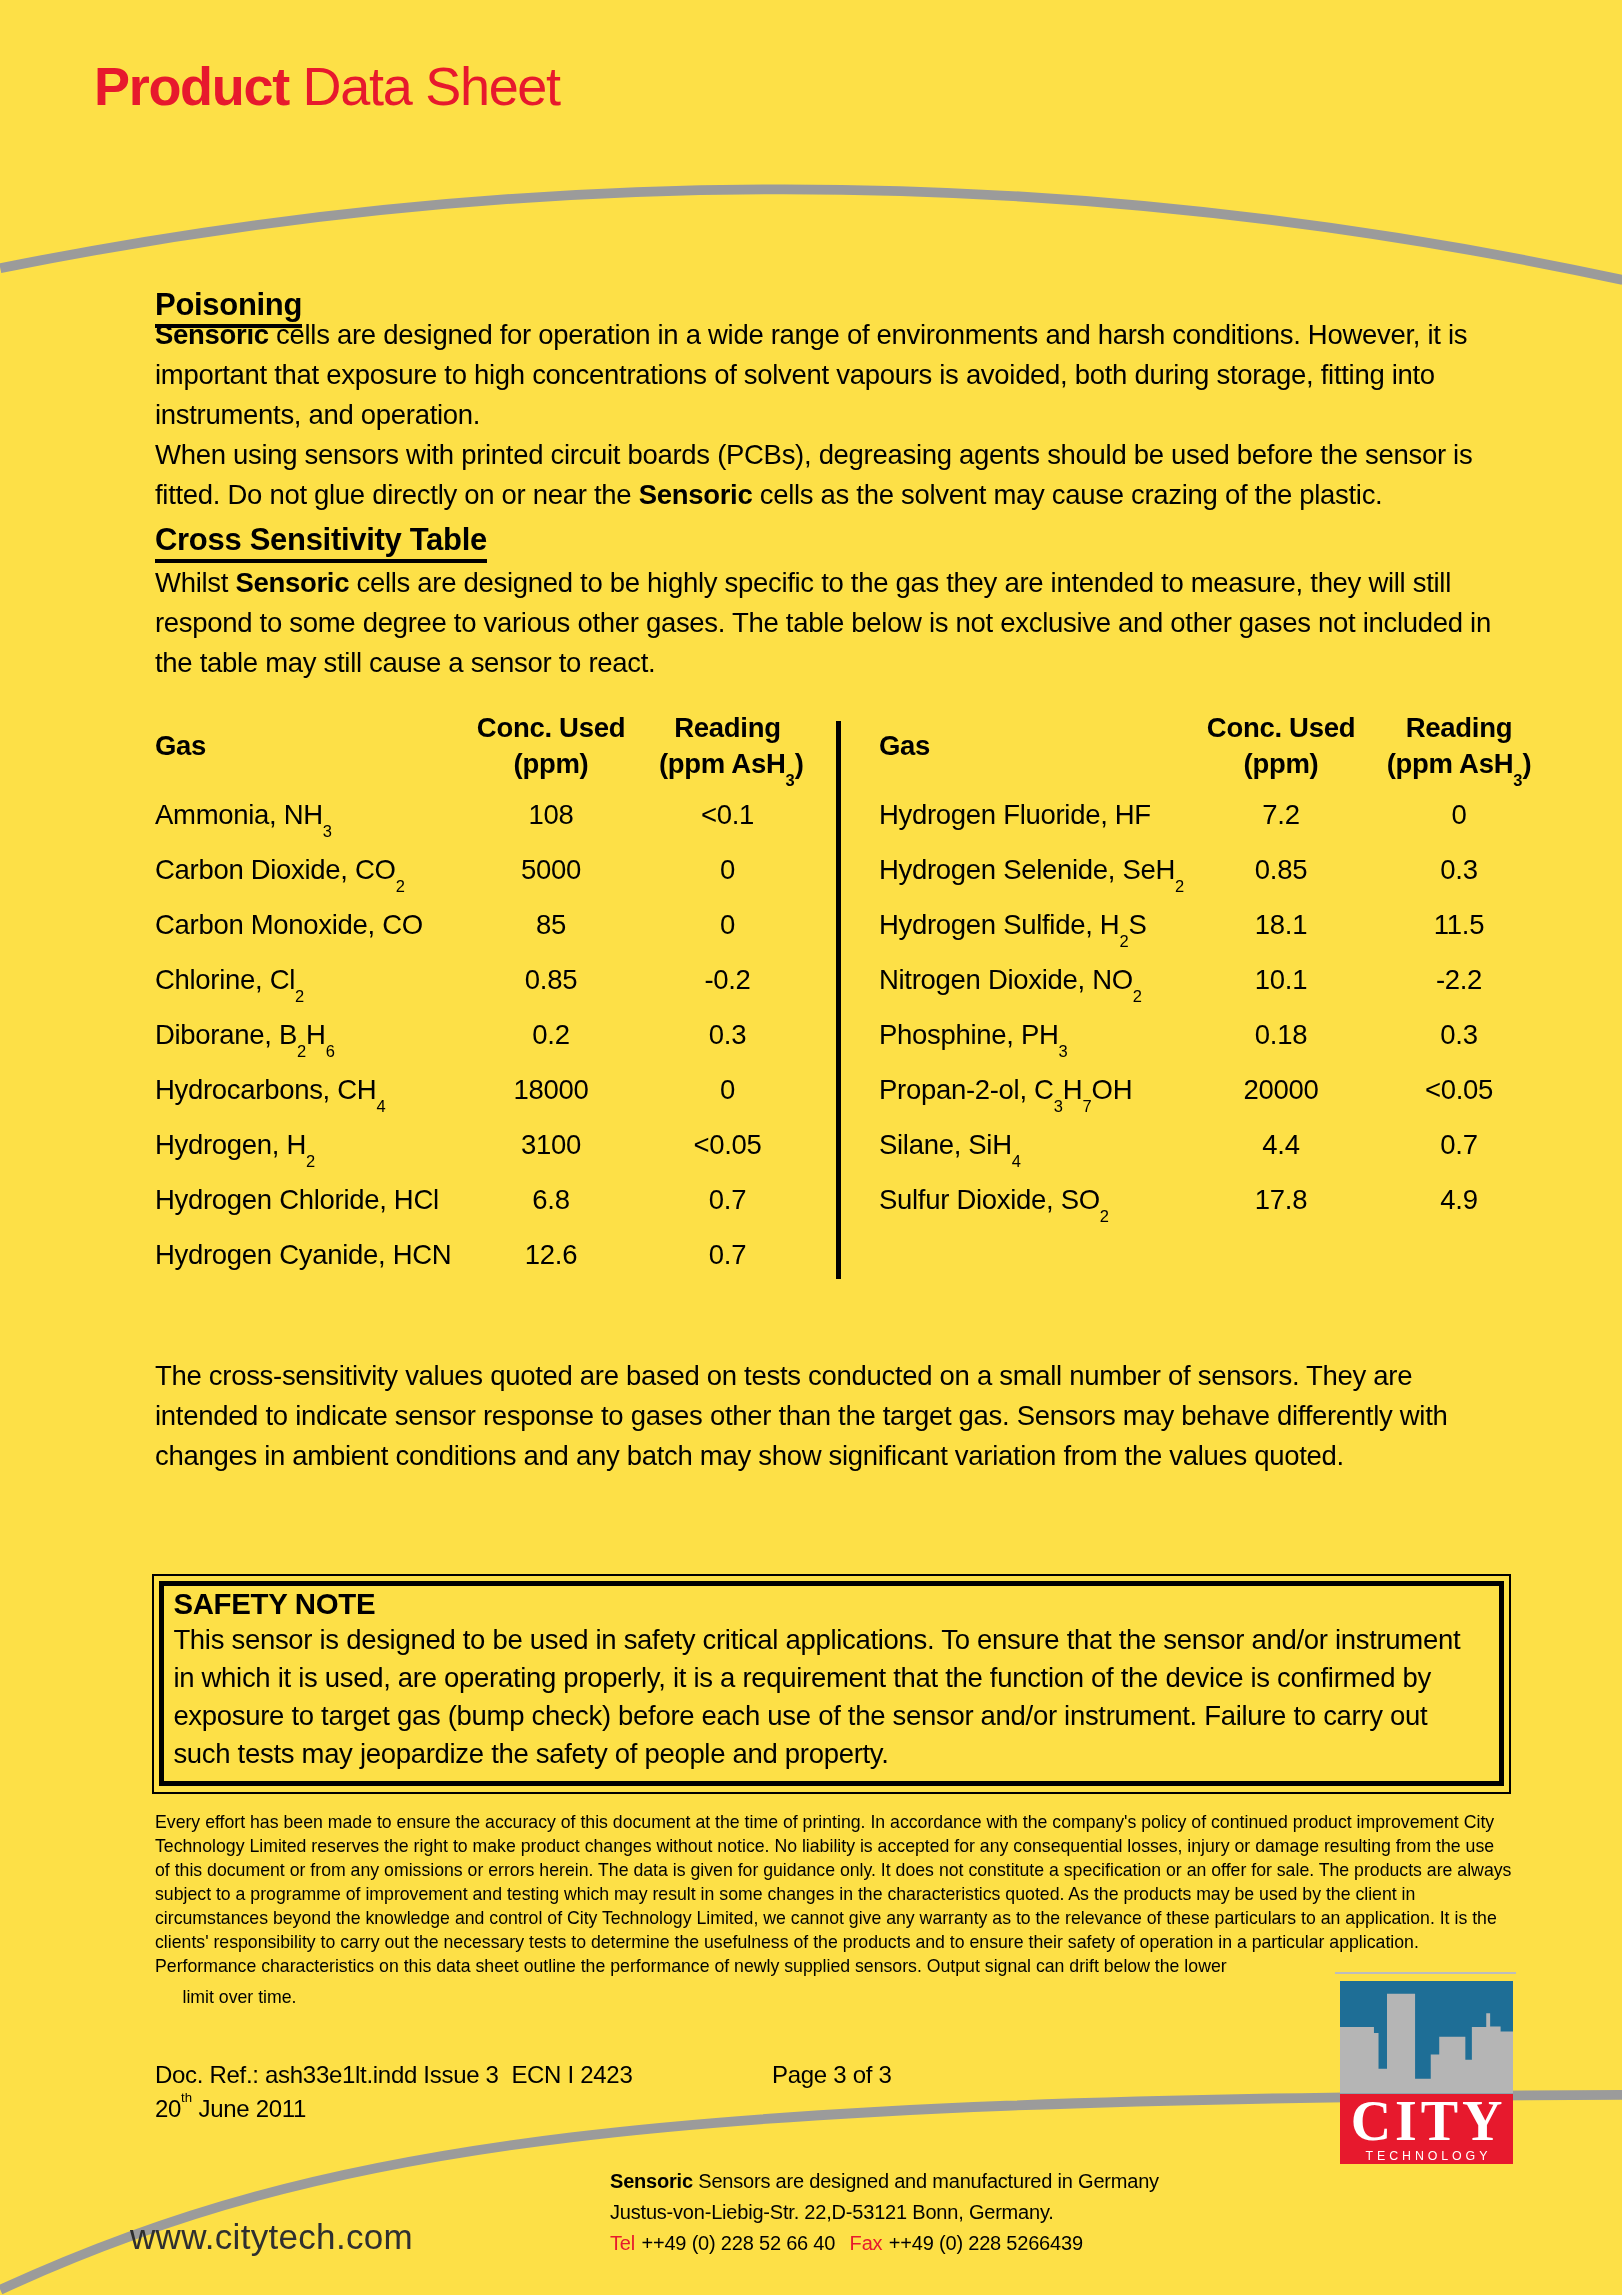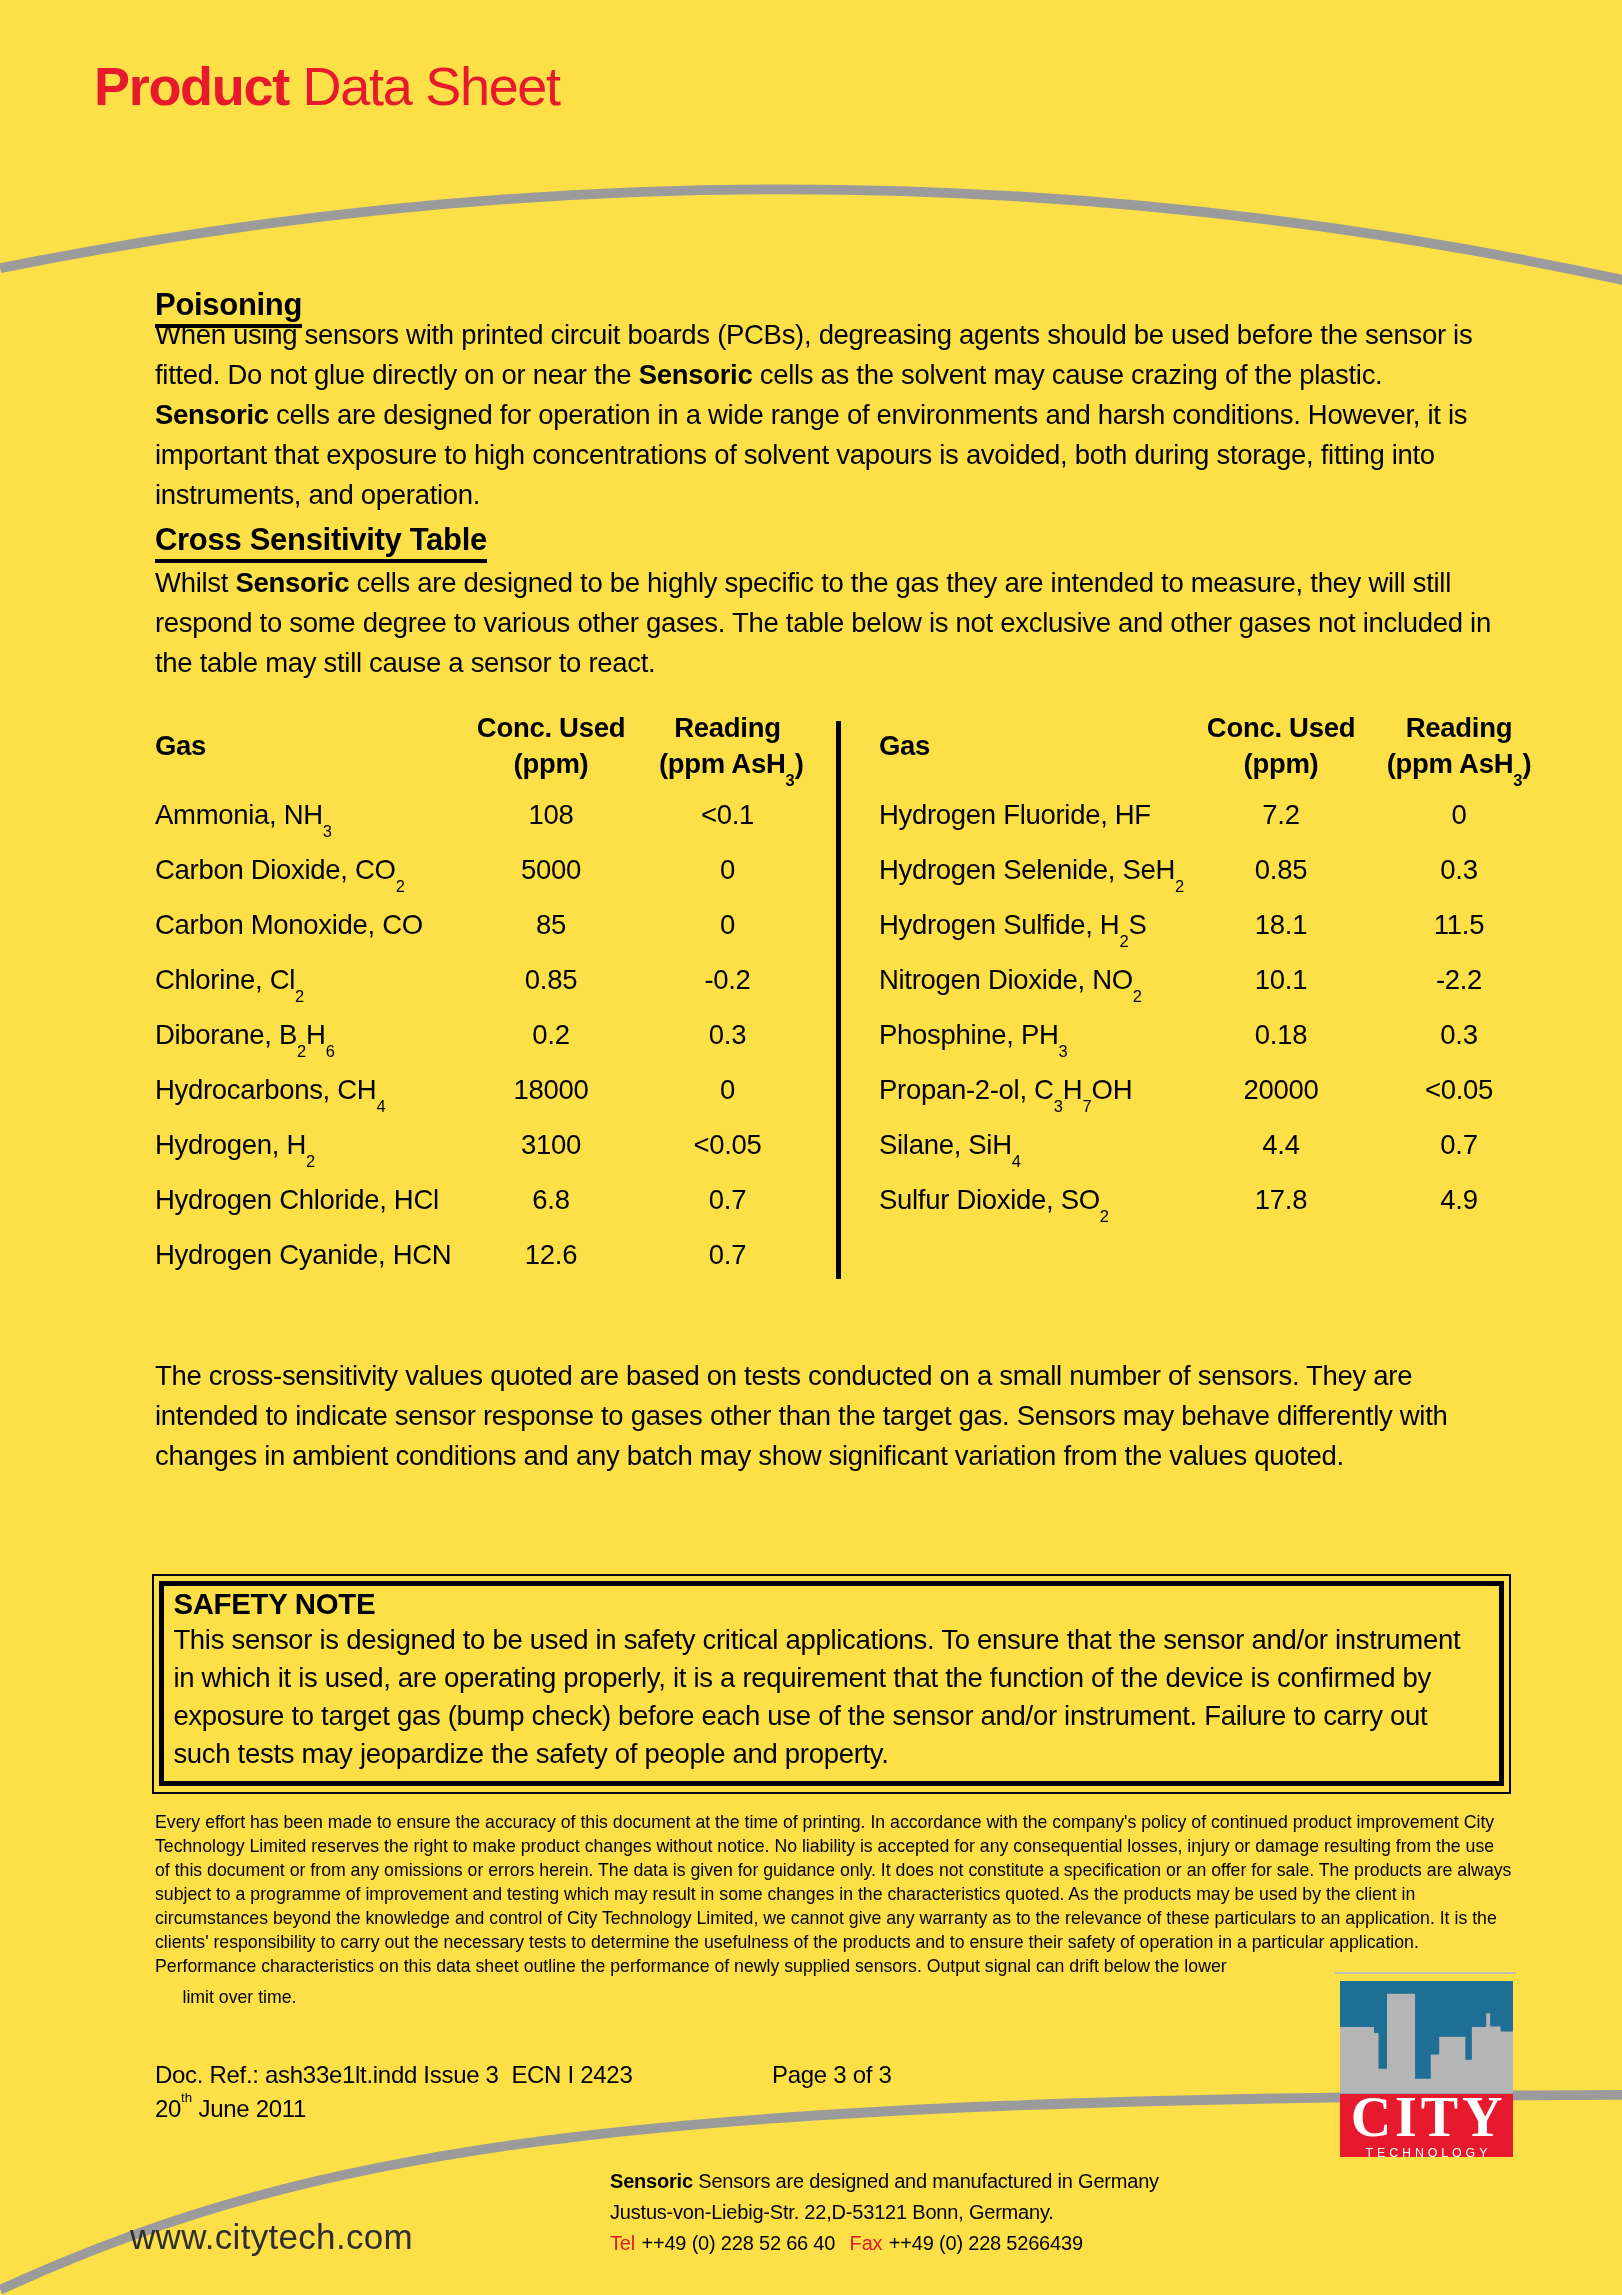--- a/index.html
+++ b/index.html
@@ -57,21 +57,21 @@
   .address{position:absolute;left:610px;top:2166px;font-size:20px;line-height:31px;letter-spacing:-0.2px;}
   .address .red{color:var(--red);}
   .address .lbl{margin-right:6.5px;}
   .address .sep{display:inline-block;width:14.4px;}
 
   
   .logo-topline{position:absolute;left:1335px;top:1972px;width:181px;height:2px;background:#bdbdbd;}
   .logo{position:absolute;left:1340px;top:1981px;width:173px;}
   .logo-sky{width:173px;height:113px;background:var(--blue);position:relative;overflow:hidden;}
   .logo-sky svg{position:absolute;left:0;top:0;}
-  .logo-band{width:173px;height:63px;background:var(--red);color:#fff;text-align:center;
+  .logo-band{width:173px;height:70px;background:var(--red);color:#fff;text-align:center;
              display:flex;flex-direction:column;justify-content:center;}
   .logo-name{font-family:"Liberation Serif","DejaVu Serif",serif;font-weight:700;
              font-size:56px;line-height:52px;letter-spacing:3.9px;text-indent:3.9px;}
   .logo-tagline{font-size:12.4px;letter-spacing:3.9px;text-indent:3.9px;margin-top:2.6px;}
 </style>
 </head>
 <body>
 
 <div class="page" style="--red: #e7192d; --blue: #1e6e96; --swoosh: #9b9b9b; --building: #b5b5b5;">
 
@@ -79,22 +79,22 @@
     <path class="swoosh" d="M0,410 Q1240,160 2480,428"></path>
     <path class="swoosh" d="M0,3500 C500,3270 1000,3208 2480,3202"></path>
   </svg>
 
   <div class="header-title"><span class="tb">Product</span><span class="tr"> Data Sheet</span></div>
 
   <div class="abs" style="left:155px;top:287px;">
     <span class="section-heading">Poisoning</span>
   </div>
   <div class="abs body-text" style="left:155px;top:315px;">
+    <div><b>Sensoric</b> cells are designed for operation in a wide range of environments and harsh conditions. However, it is important that exposure to high concentrations of solvent vapours is avoided, both during storage, fitting into instruments, and operation.</div>
     <div>When using sensors with printed circuit boards (PCBs), degreasing agents should be used before the sensor is fitted. Do not glue directly on or near the <b>Sensoric</b> cells as the solvent may cause crazing of the plastic.</div>
-    <div><b>Sensoric</b> cells are designed for operation in a wide range of environments and harsh conditions. However, it is important that exposure to high concentrations of solvent vapours is avoided, both during storage, fitting into instruments, and operation.</div>
   </div>
 
   <div class="abs" style="left:155px;top:522px;">
     <span class="section-heading">Cross Sensitivity Table</span>
   </div>
   <div class="abs body-text" style="left:155px;top:563px;">Whilst <b>Sensoric</b> cells are designed to be highly specific to the gas they are intended to measure, they will still respond to some degree to various other gases. The table below is not exclusive and other gases not included in the table may still cause a sensor to react.</div>
 
   <div id="table-left" class="gas-table">
       <div class="t-head">
         <div class="th gas">

